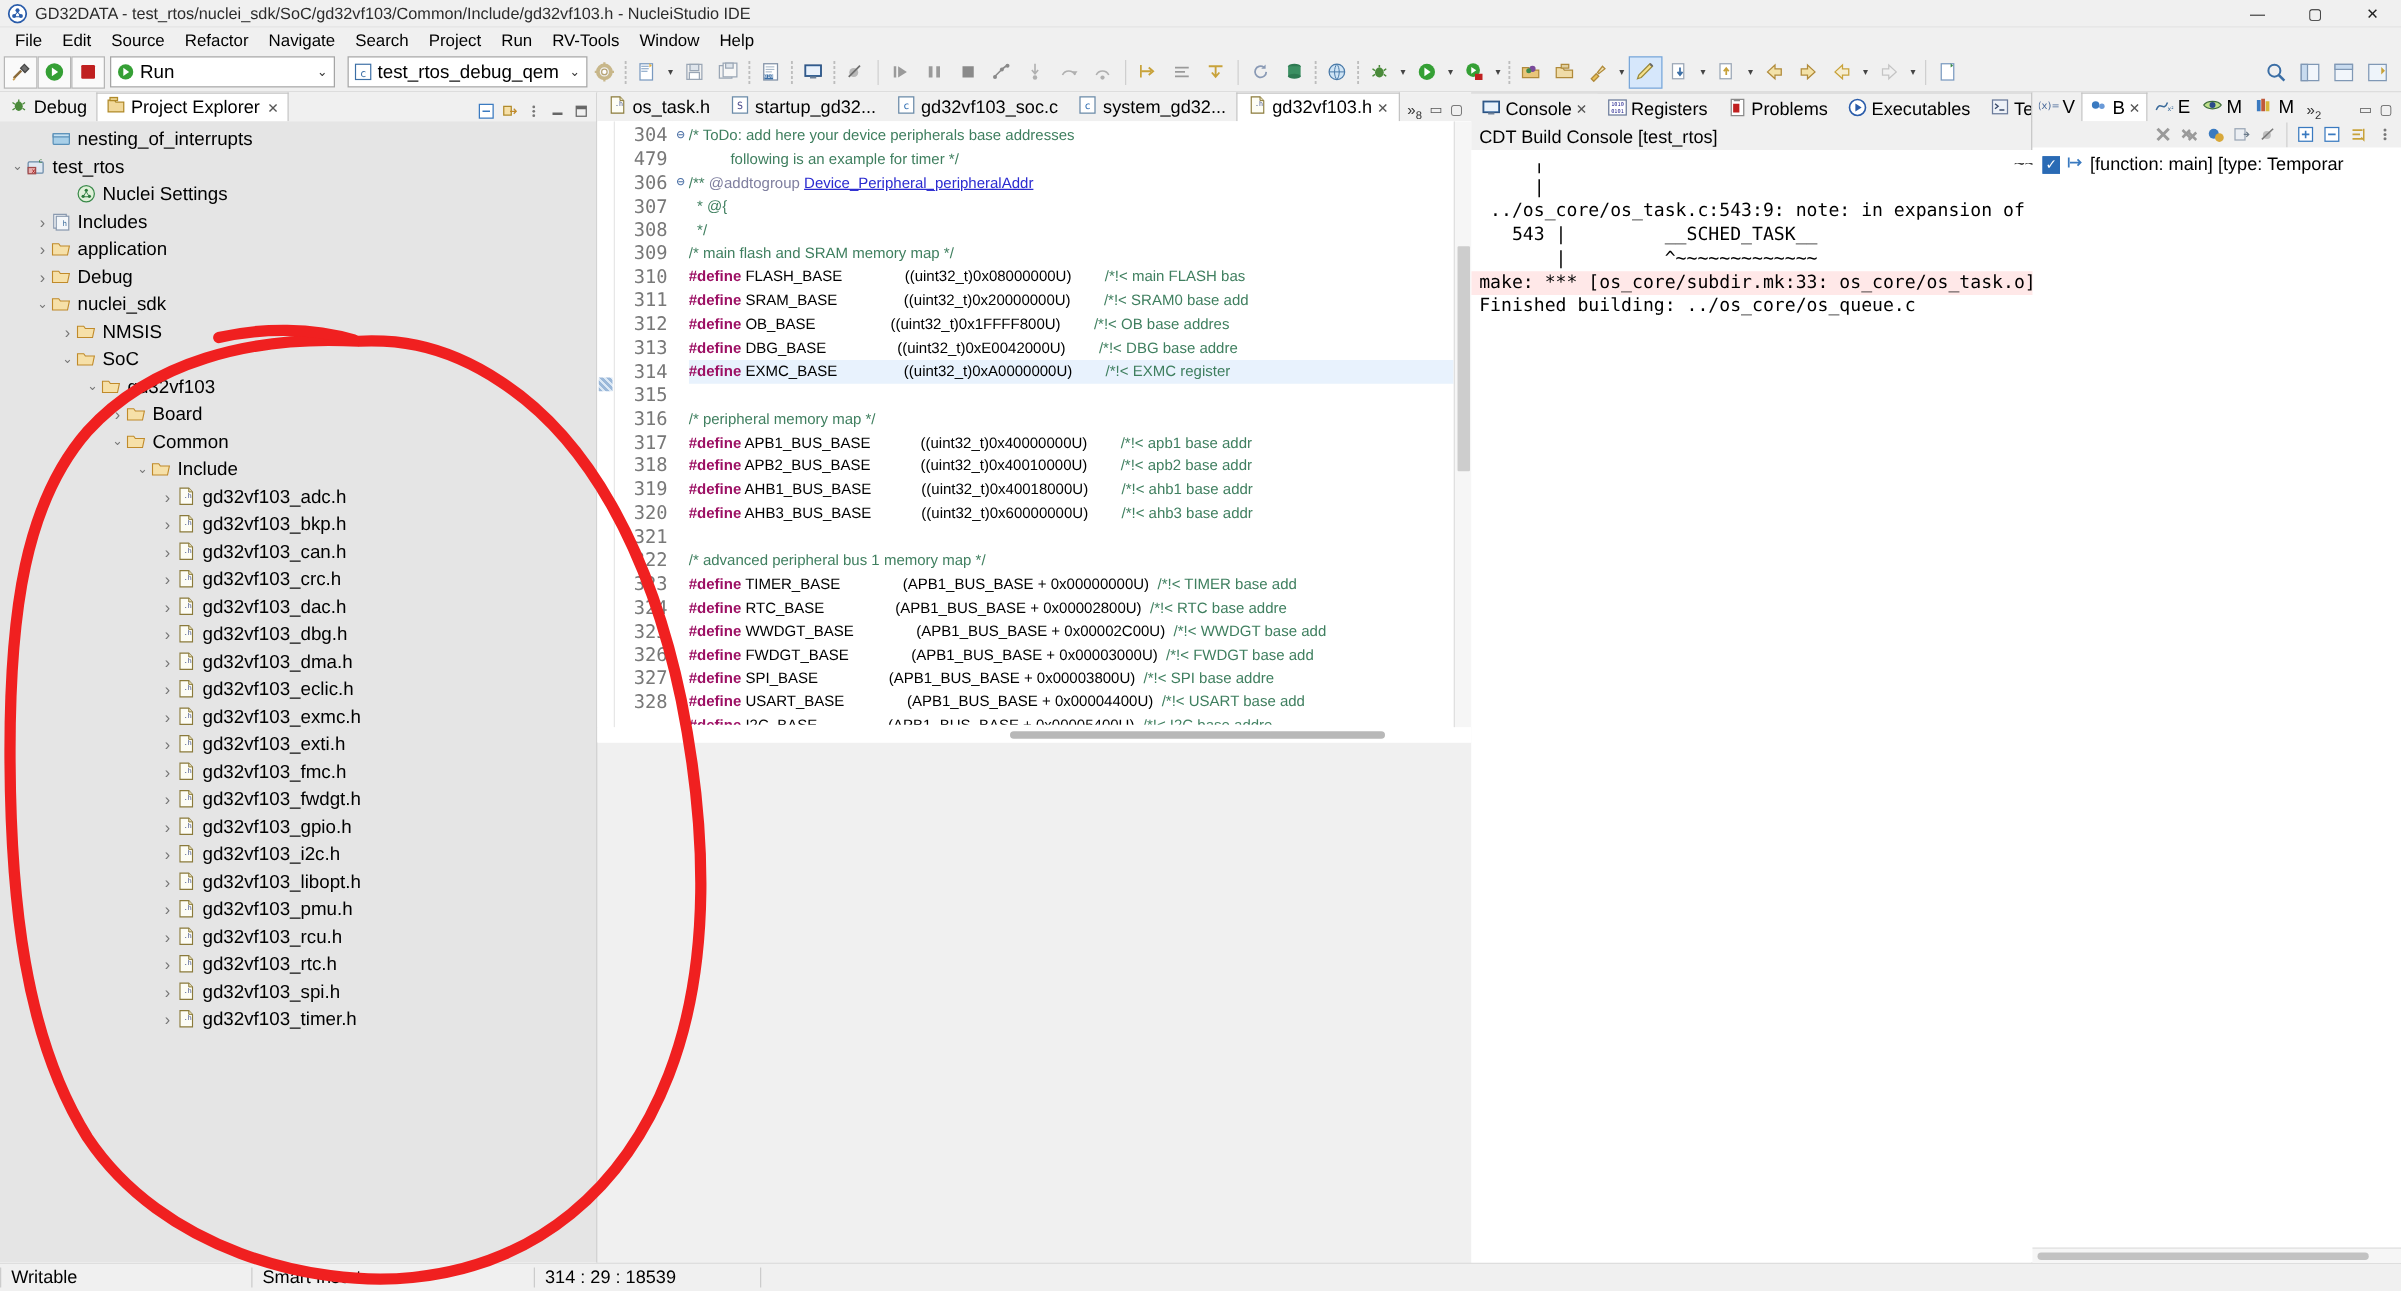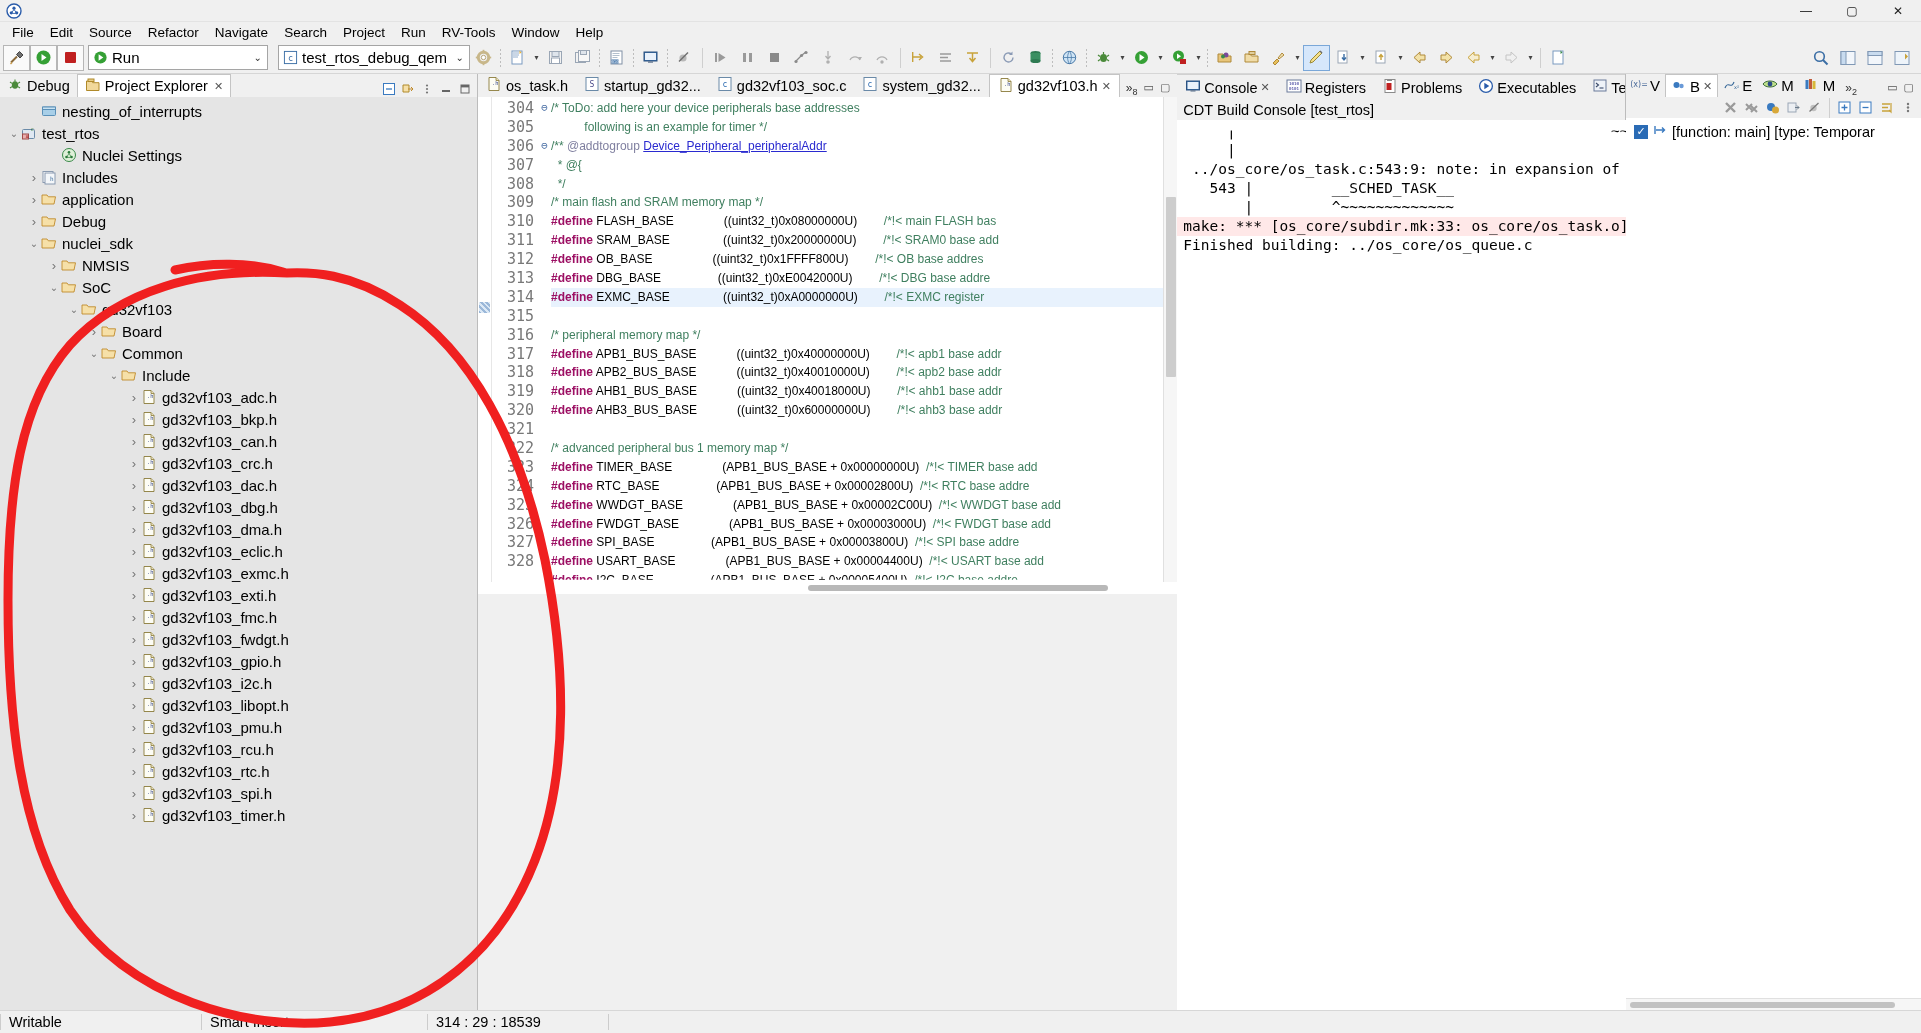--- a/index.html
+++ b/index.html
@@ -160,20 +160,21 @@
 <div class="titlebar">
   <div class="tb-icon">
     <svg width="16" height="16" viewBox="0 0 16 16">
       <circle cx="8" cy="8" r="7" fill="#fff" stroke="#2a5caa" stroke-width="1.4"></circle>
       <circle cx="8" cy="5.2" r="1.6" fill="#2a5caa"></circle>
       <circle cx="5.3" cy="9.8" r="1.6" fill="#2a5caa"></circle>
       <circle cx="10.7" cy="9.8" r="1.6" fill="#2a5caa"></circle>
       <path d="M8 6.6L6 9M8 6.6L10 9M6.3 10.4h3.4" stroke="#2a5caa" stroke-width="0.9" fill="none"></path>
     </svg>
   </div>
+  <div class="tb-title">GD32DATA - test_rtos/nuclei_sdk/SoC/gd32vf103/Common/Include/gd32vf103.h - NucleiStudio IDE</div>
   <div class="tb-buttons">
     <div class="tb-btn">—</div>
     <div class="tb-btn">▢</div>
     <div class="tb-btn close">✕</div>
   </div>
 </div>
 
 <div class="menubar" id="menubar">
     <div class="menu-item">File</div>
     <div class="menu-item">Edit</div>
@@ -941,21 +942,21 @@
             <span style="font-size:11px;color:#555;">▭</span>
             <span style="font-size:11px;color:#555;">▢</span>
           </div>
         </div>
       <div class="codewrap">
         <div class="annobar">
           <div style="position:absolute;top:205px;left:1px;width:11px;height:11px;background:repeating-linear-gradient(45deg,#9bb8d9 0 2px,#dbe8f5 2px 4px);"></div>
         </div>
         <div class="gutter" id="gutter">
             <div class="cl">304</div>
-            <div class="cl">305</div>
+            <div class="cl">479</div>
             <div class="cl">306</div>
             <div class="cl">307</div>
             <div class="cl">308</div>
             <div class="cl">309</div>
             <div class="cl">310</div>
             <div class="cl">311</div>
             <div class="cl">312</div>
             <div class="cl">313</div>
             <div class="cl">314</div>
             <div class="cl">315</div>

